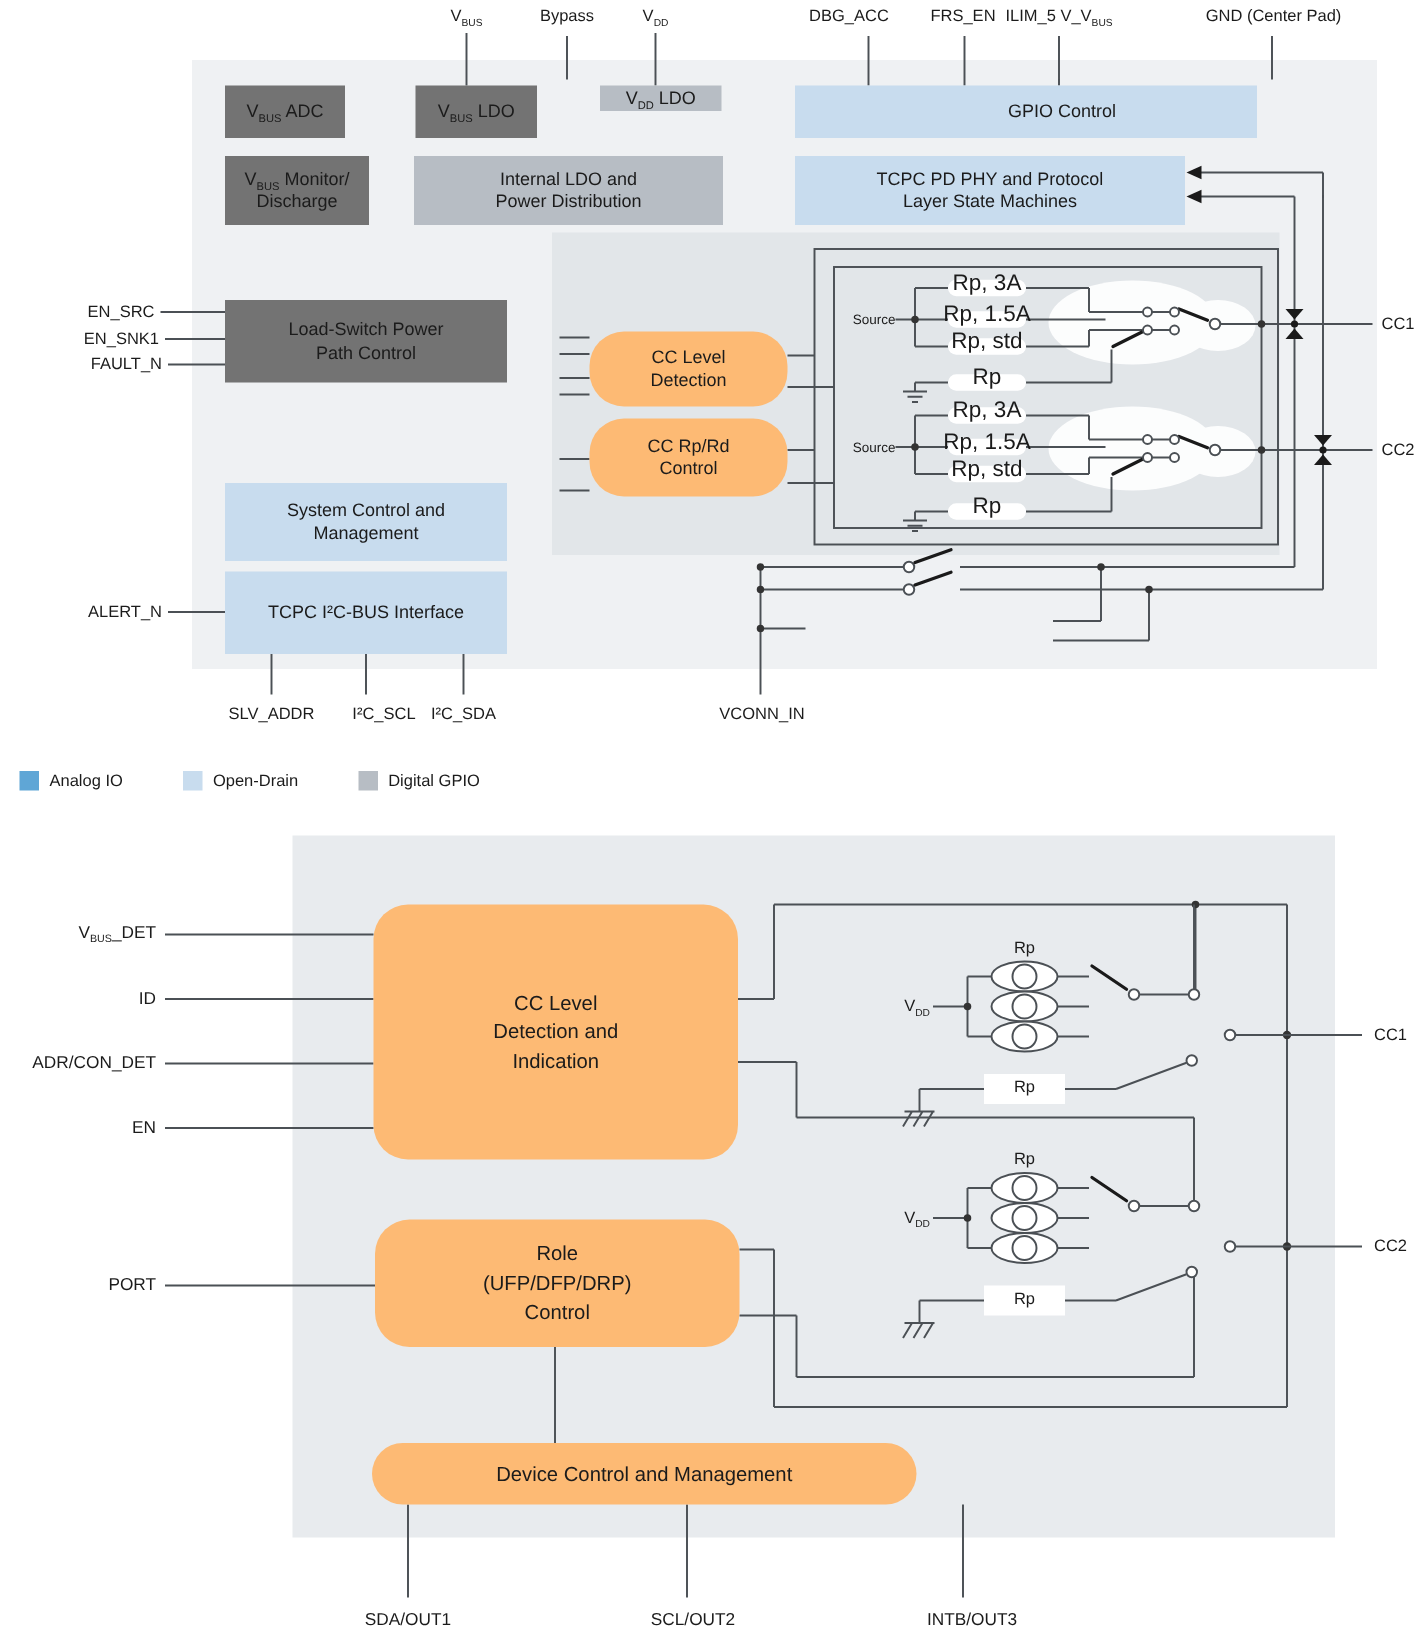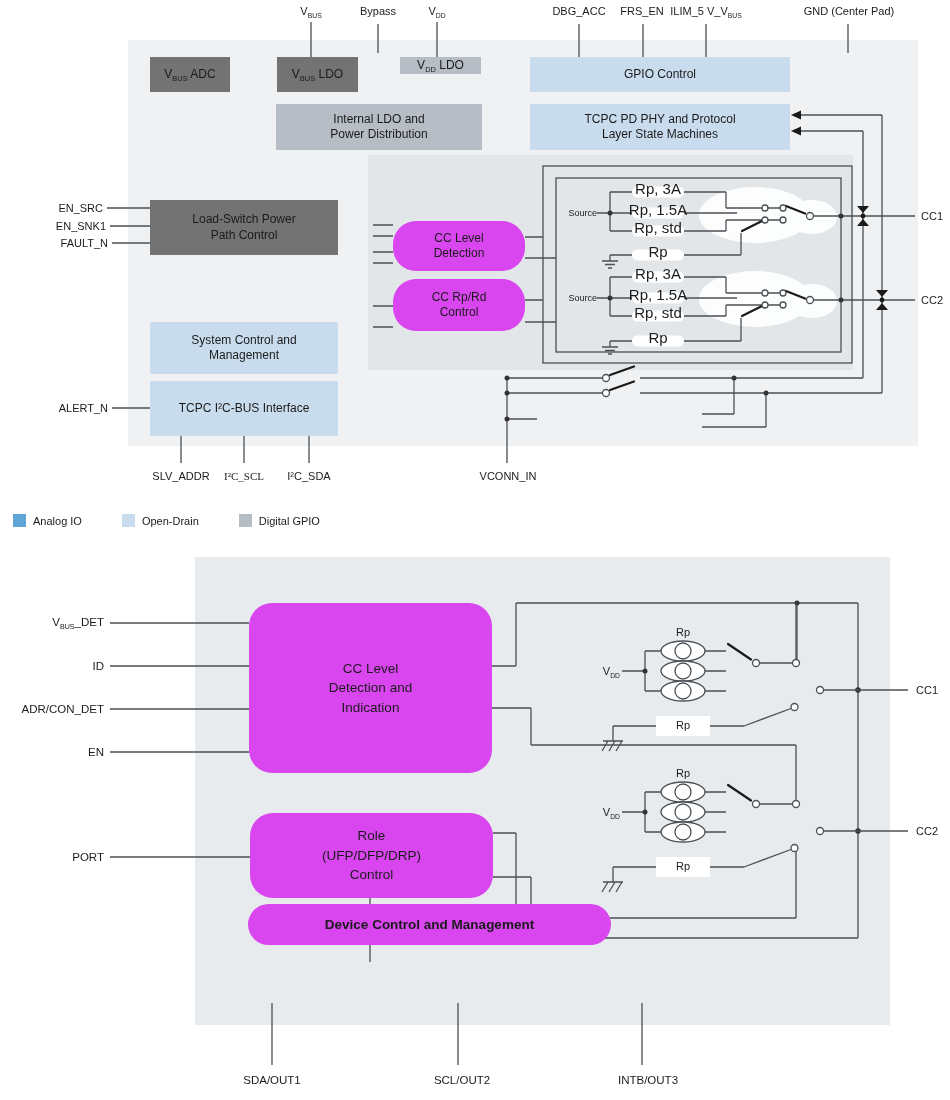--- a/index.html
+++ b/index.html
@@ -9,21 +9,21 @@
   .p1{left:128px;top:40px;width:790px;height:406px;background:#eff1f3;}
   .p1i{left:368px;top:155px;width:485px;height:215px;background:#e2e6e9;}
   .p2{left:195px;top:557px;width:695px;height:468px;background:#e8ebee;}
   svg.wires{position:absolute;left:0;top:0;z-index:2;}
   .blk{position:absolute;z-index:3;display:flex;flex-direction:column;align-items:center;justify-content:center;
        text-align:center;font-size:12px;line-height:1.28;}
   .big{font-size:13.5px;line-height:1.45;}
   .c-blue{background:#737373;}
   .c-lblue{background:#c8dcee;}
   .c-gray{background:#b7bdc4;}
-  .c-white{background:#d946ef;border-radius:23px;}
+  .c-white{background:#fdba74;border-radius:23px;}
   .lbl{position:absolute;z-index:3;font-size:11px;white-space:nowrap;line-height:1.1;}
   .lbl2{position:absolute;z-index:3;font-size:11.5px;white-space:nowrap;line-height:1.1;}
   .lbl-s{position:absolute;z-index:3;font-size:15px;white-space:nowrap;line-height:1;}
   .lbl-xs{position:absolute;z-index:3;font-size:9px;white-space:nowrap;line-height:1;}
   .ctr{transform:translateX(-50%);}
   .rt{text-align:right;}
   sub.s{font-size:62%;line-height:0;}
   .legend{position:absolute;z-index:3;left:13px;top:514px;display:flex;align-items:center;gap:22px;font-size:11px;}
   .legend .sw{width:13px;height:13px;display:inline-block;margin-right:7px;vertical-align:-2px;}
   .legend .item{display:flex;align-items:center;margin-right:18px;}
@@ -196,24 +196,28 @@
 
   <div class="blk c-blue" style="left:150px;top:57px;width:80px;height:35px;">
     <div><span>V</span><sub class="s">BUS</sub><span> ADC</span></div>
   </div>
   <div class="blk c-blue" style="left:277px;top:57px;width:81px;height:35px;">
     <div><span>V</span><sub class="s">BUS</sub><span> LDO</span></div>
   </div>
   <div class="blk c-gray" style="left:400px;top:57px;width:81px;height:17px;">
     <div><span>V</span><sub class="s">DD</sub><span> LDO</span></div>
   </div>
-  <div class="blk c-lblue" style="left:530px;top:57px;width:260px;height:35px;">
+  <div class="blk c-lblue" style="left:530px;top:57px;width:260px;height:35px;padding-left:48px;">
     <div>GPIO Control</div>
   </div>
 
+  <div class="blk c-blue" style="left:150px;top:104px;width:96px;height:46px;">
+    <div><span>V</span><sub class="s">BUS</sub><span> Monitor/</span></div>
+    <div>Discharge</div>
+  </div>
   <div class="blk c-gray" style="left:276px;top:104px;width:206px;height:46px;">
     <div>Internal LDO and</div>
     <div>Power Distribution</div>
   </div>
   <div class="blk c-lblue" style="left:530px;top:104px;width:260px;height:46px;">
     <div>TCPC PD PHY and Protocol</div>
     <div>Layer State Machines</div>
   </div>
 
   <div class="blk c-blue" style="left:150px;top:200px;width:188px;height:55px;">
@@ -233,32 +237,32 @@
     <div>Detection</div>
   </div>
   <div class="blk c-white" style="left:393px;top:279px;width:132px;height:52px;">
     <div>CC Rp/Rd</div>
     <div>Control</div>
   </div>
 
   <div class="lbl ctr" style="left:311px;top:5px;"><span>V</span><sub class="s">BUS</sub></div>
   <div class="lbl ctr" style="left:378px;top:5px;">Bypass</div>
   <div class="lbl ctr" style="left:437px;top:5px;"><span>V</span><sub class="s">DD</sub></div>
-  <div class="lbl ctr" style="left:579px;top:5px;">DBG_ACC</div>
+  <div class="lbl ctr" style="left:566px;top:5px;">DBG_ACC</div>
   <div class="lbl ctr" style="left:642px;top:5px;">FRS_EN</div>
   <div class="lbl ctr" style="left:706px;top:5px;"><span>ILIM_5 V_V</span><sub class="s">BUS</sub></div>
   <div class="lbl ctr" style="left:849px;top:5px;">GND (Center Pad)</div>
 
   <div class="lbl rt" style="left:0;top:202px;width:103px;">EN_SRC</div>
   <div class="lbl rt" style="left:0;top:220px;width:106px;">EN_SNK1</div>
   <div class="lbl rt" style="left:0;top:237px;width:108px;">FAULT_N</div>
   <div class="lbl rt" style="left:0;top:402px;width:108px;">ALERT_N</div>
 
   <div class="lbl ctr" style="left:181px;top:470px;">SLV_ADDR</div>
-  <div class="lbl ctr" style="left:244px;top:470px;font-family:Liberation Serif, serif;">I²C_SCL</div>
+  <div class="lbl ctr" style="left:256px;top:470px;">I²C_SCL</div>
   <div class="lbl ctr" style="left:309px;top:470px;">I²C_SDA</div>
   <div class="lbl ctr" style="left:508px;top:470px;">VCONN_IN</div>
 
   <div class="lbl-xs rt" style="left:542px;top:209px;width:55px;">Source</div>
   <div class="lbl-s ctr" style="left:658px;top:181px;">Rp, 3A</div>
   <div class="lbl-s ctr" style="left:658px;top:202px;">Rp, 1.5A</div>
   <div class="lbl-s ctr" style="left:658px;top:220px;">Rp, std</div>
   <div class="lbl-s ctr" style="left:658px;top:244px;">Rp</div>
 
   <div class="lbl-xs rt" style="left:542px;top:294px;width:55px;">Source</div>
@@ -288,21 +292,21 @@
   <div class="blk c-white big" style="left:249px;top:603px;width:243px;height:170px;">
     <div>CC Level</div>
     <div>Detection and</div>
     <div>Indication</div>
   </div>
   <div class="blk c-white big" style="left:250px;top:813px;width:243px;height:85px;">
     <div>Role</div>
     <div>(UFP/DFP/DRP)</div>
     <div>Control</div>
   </div>
-  <div class="blk c-white big" style="left:248px;top:904px;width:363px;height:41px;font-weight:bold;">
+  <div class="blk c-white big" style="left:248px;top:962px;width:363px;height:41px;">
     <div>Device Control and Management</div>
   </div>
 
   <div class="lbl2 rt" style="left:0;top:616px;width:104px;"><span>V</span><sub class="s">BUS</sub><span>_DET</span></div>
   <div class="lbl2 rt" style="left:0;top:660px;width:104px;">ID</div>
   <div class="lbl2 rt" style="left:0;top:703px;width:104px;">ADR/CON_DET</div>
   <div class="lbl2 rt" style="left:0;top:746px;width:104px;">EN</div>
   <div class="lbl2 rt" style="left:0;top:851px;width:104px;">PORT</div>
 
   <div class="lbl2 ctr" style="left:272px;top:1074px;">SDA/OUT1</div>

